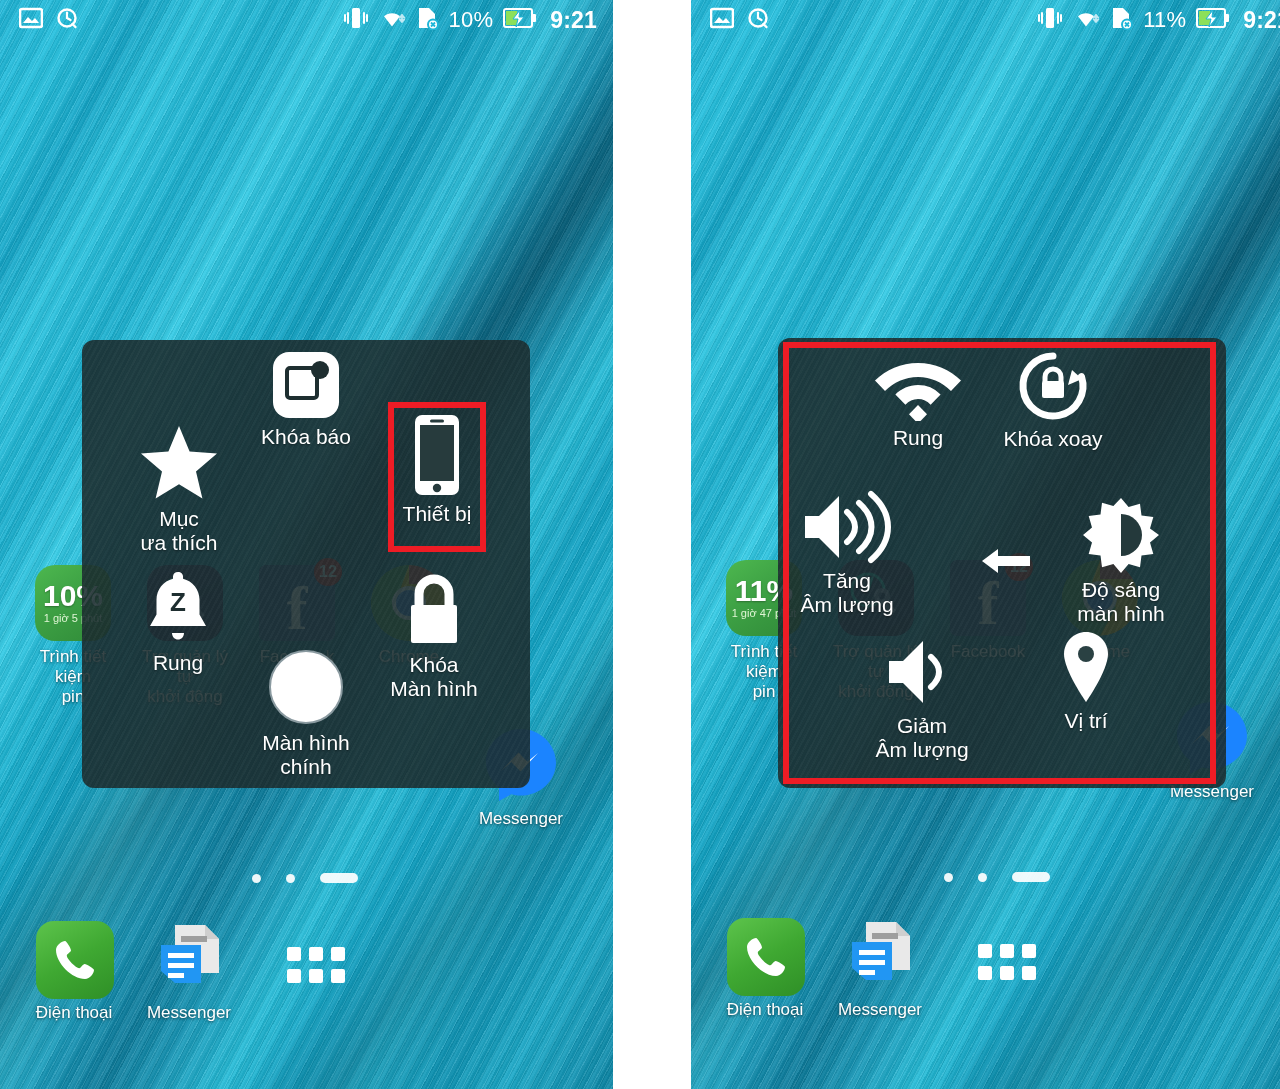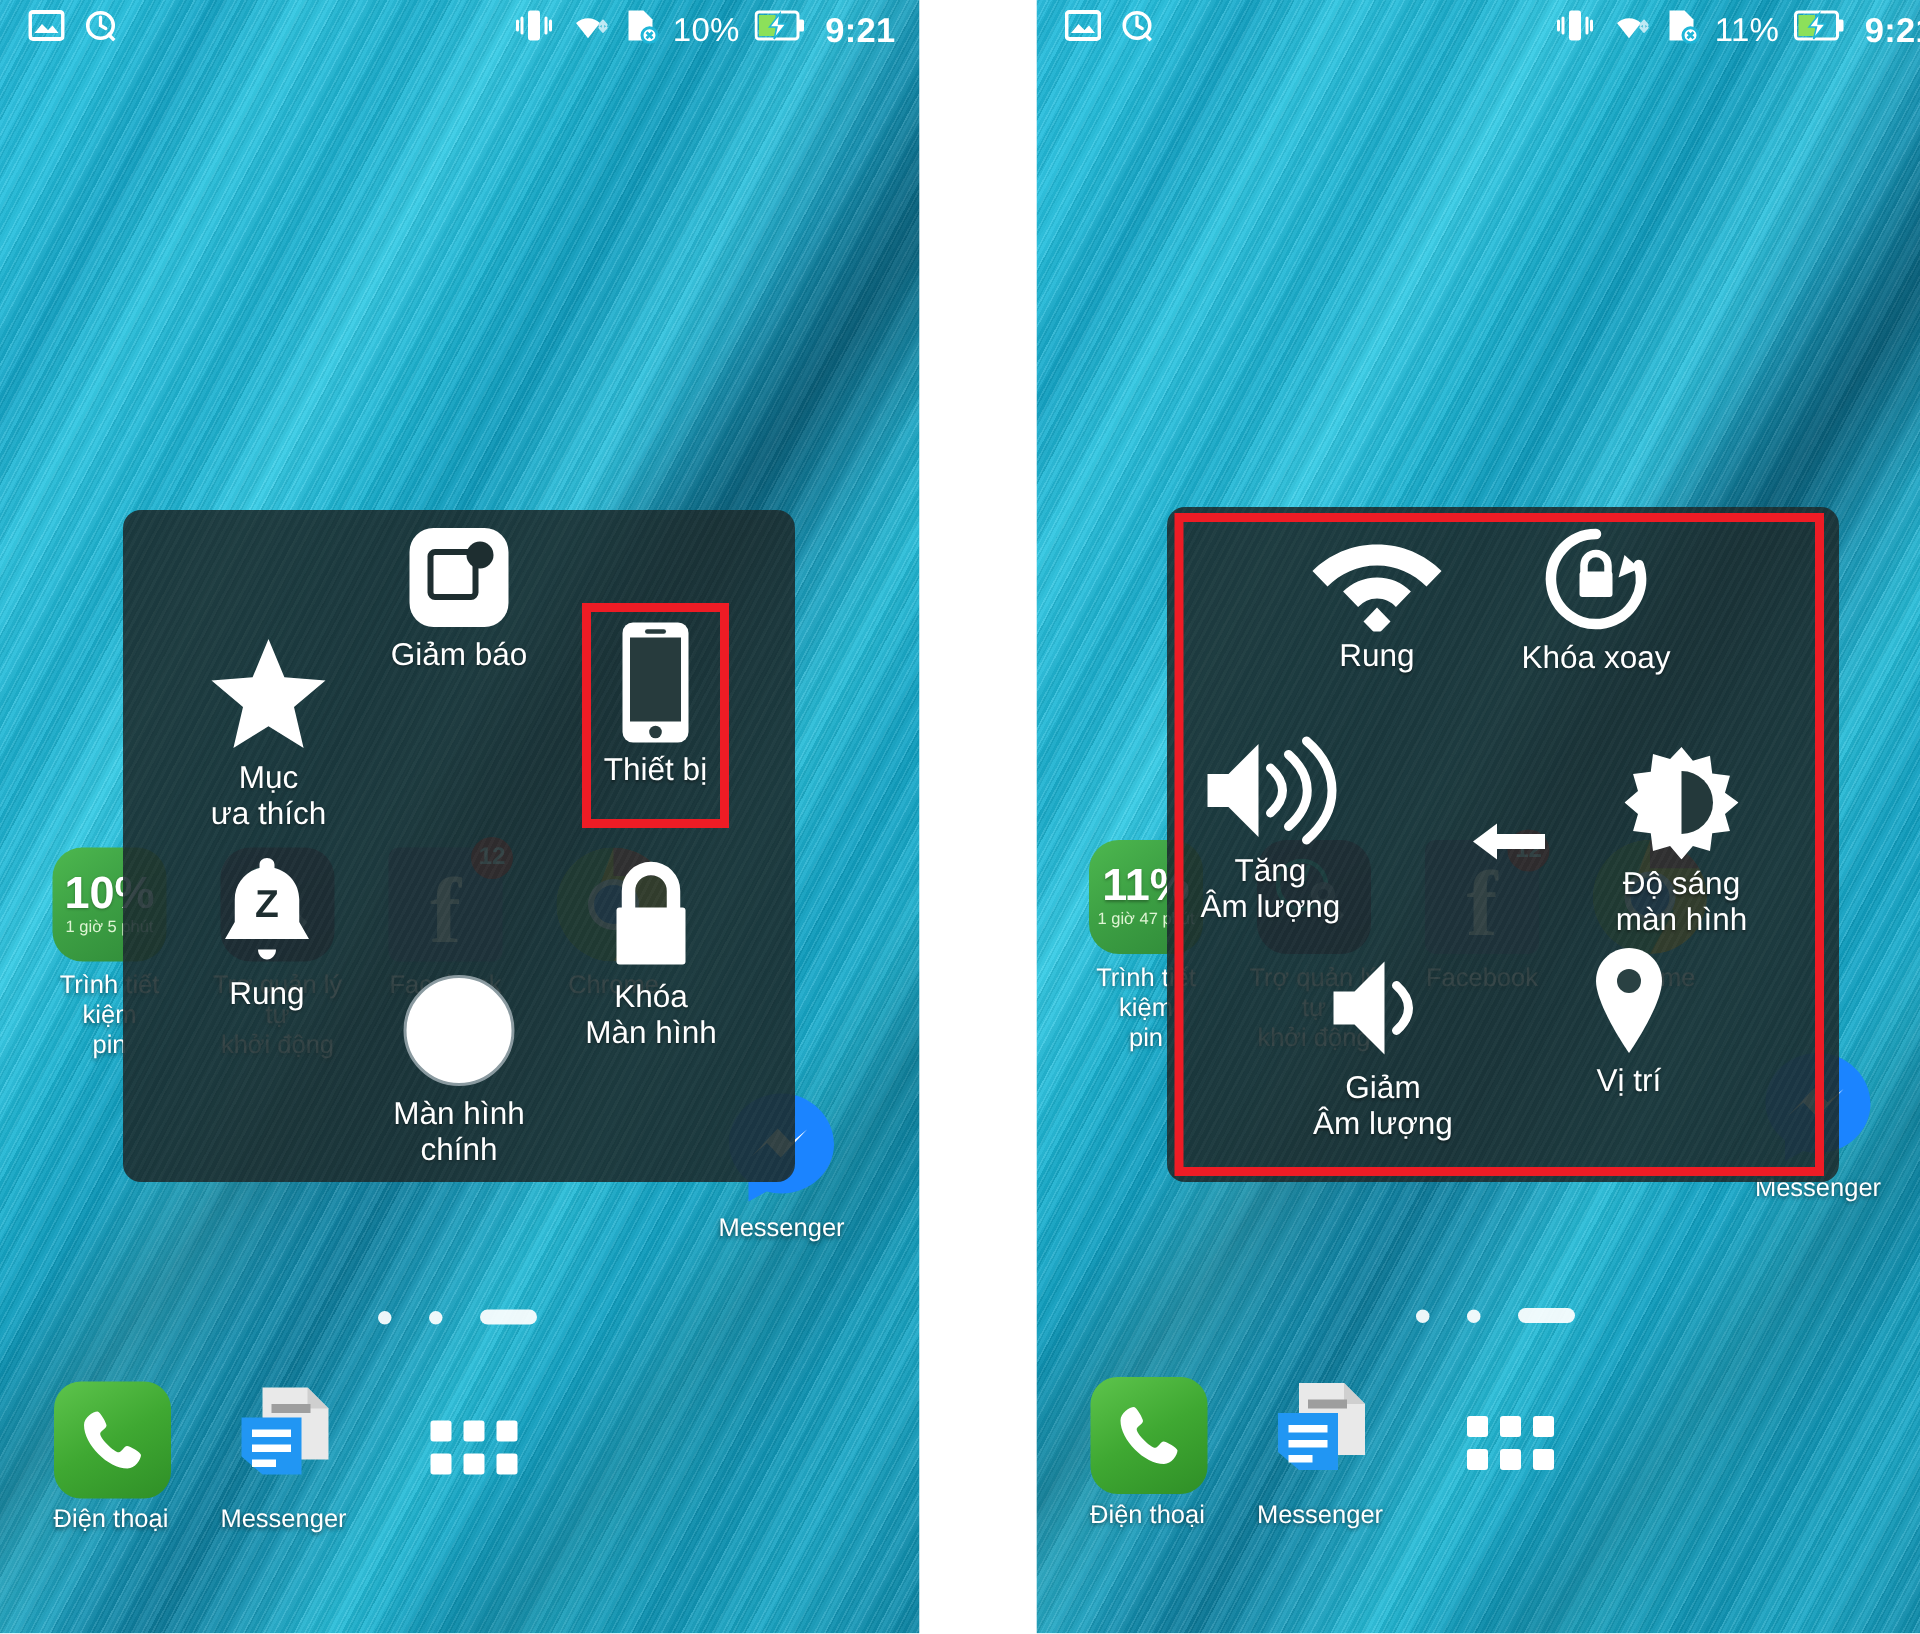--- a/index.html
+++ b/index.html
@@ -228,21 +228,21 @@
     </div>
 
     <div class="ov-item" style="left:235px;top:350px;width:142px;">
       <div class="glyph">
         <svg width="70" height="70" viewBox="0 0 70 70">
           <rect x="2" y="2" width="66" height="66" rx="16" fill="#fff"></rect>
           <rect x="16" y="18" width="30" height="30" rx="3" fill="none" stroke="#1e2e30" stroke-width="4"></rect>
           <circle cx="49" cy="20" r="9" fill="#1e2e30"></circle>
         </svg>
       </div>
-      <div class="lbl">Giảm báo</div>
+      <div class="lbl">Khóa báo</div>
     </div>
 
     <div class="ov-item" style="left:110px;top:424px;width:138px;">
       <div class="glyph">
         <svg width="82" height="78" viewBox="0 0 82 78">
             <path d="M41 2l10.6 25.5L79 29.6 58 47.4l6.4 27.2L41 60.2 17.6 74.6 24 47.4 3 29.6l27.4-2.1z" fill="#fff"></path>
           </svg>
       </div>
       <div class="lbl">Mục
 ưa thích</div>
@@ -463,21 +463,21 @@
       <div class="glyph">
         <svg width="88" height="66" viewBox="0 0 88 66">
           <path d="M44 8C27 8 12 14.8 1 25.6l10 10.4C19.5 27.4 31.2 22 44 22s24.5 5.4 33 14l10-10.4C76 14.8 61 8 44 8z" fill="#fff"></path>
           <path d="M44 30c-8.8 0-16.8 3.6-22.6 9.4l10 10.3A17.5 17.5 0 0 1 44 44c4.9 0 9.4 2 12.6 5.7l10-10.3A31.8 31.8 0 0 0 44 30z" fill="#fff"></path>
           <path d="M44 50l-9 9.3 9 9.3 9-9.3z" fill="#fff"></path>
         </svg>
       </div>
       <div class="lbl">Rung</div>
     </div>
 
-    <div class="ov-item" style="left:293px;top:350px;width:160px;">
+    <div class="ov-item" style="left:282px;top:350px;width:160px;">
       <div class="glyph">
         <svg width="76" height="72" viewBox="0 0 76 72">
           <path d="M38 6a30 30 0 1 0 28.5 20.7" fill="none" stroke="#fff" stroke-width="7" stroke-linecap="round"></path>
           <path d="M57 20l10 9-14 6z" fill="#fff"></path>
           <path d="M30 32v-5a8 8 0 0 1 16 0v5" fill="none" stroke="#fff" stroke-width="5"></path>
           <rect x="27" y="31" width="22" height="17" rx="2" fill="#fff"></rect>
         </svg>
       </div>
       <div class="lbl">Khóa xoay</div>
     </div>

